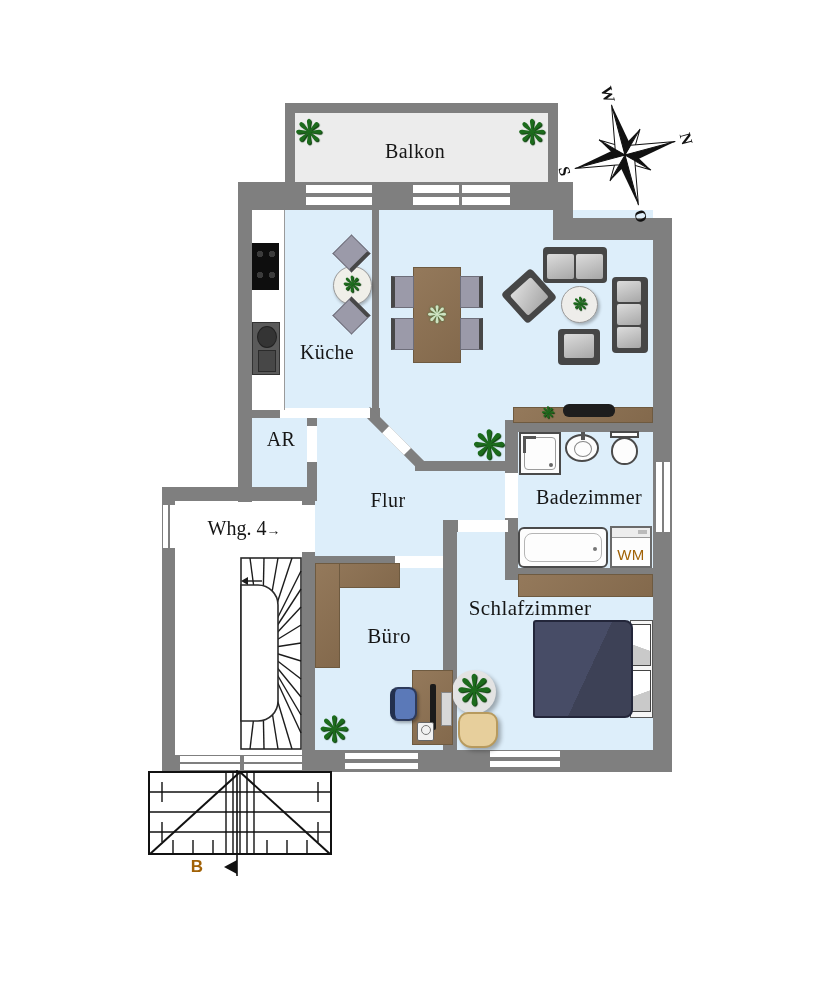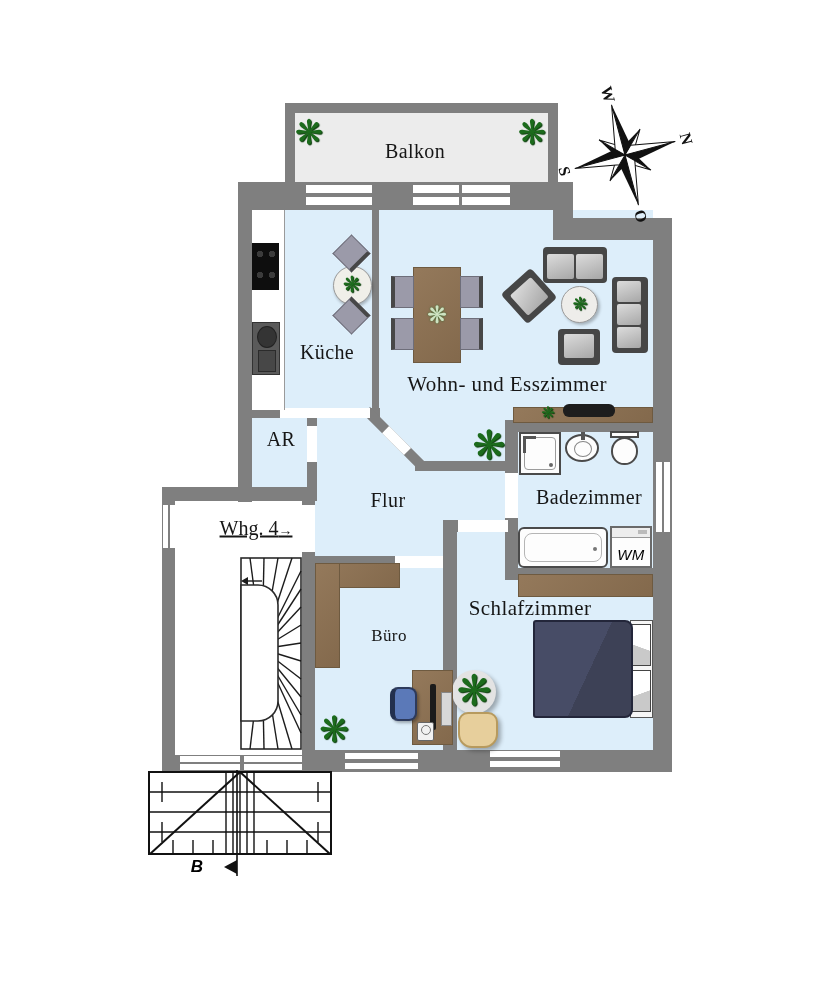--- a/index.html
+++ b/index.html
@@ -6,22 +6,22 @@
   .fp{position:relative;width:818px;height:1000px;background:#fff;overflow:hidden;
       font-family:"Liberation Serif",serif;}
   .wall{position:absolute;background:var(--wall);}
   .room{position:absolute;background:var(--room);}
   .balc{position:absolute;background:var(--balcony);}
   .gap{position:absolute;background:#fff;}
   .win-h{position:absolute;background:linear-gradient(to bottom,#fff 0 40%,var(--wall) 40% 60%,#fff 60% 100%);}
   .win-v{position:absolute;background:linear-gradient(to right,#fff 0 40%,var(--wall) 40% 60%,#fff 60% 100%);}
   .label{position:absolute;transform:translate(-50%,-50%);white-space:nowrap;color:#161616;
          font-size:20px;letter-spacing:.4px;}
-  .slabel{position:absolute;transform:translate(-50%,-50%);white-space:nowrap;color:#000000;
-          font-family:"Liberation Sans",sans-serif;font-style:italic;}
+  .slabel{position:absolute;transform:translate(-50%,-50%);white-space:nowrap;color:#a16207;
+          font-family:"Liberation Sans",sans-serif;}
   .wood{position:absolute;background:linear-gradient(135deg,#94795b,var(--wood));border:1px solid var(--wood_dark);box-sizing:border-box;}
   .plant{position:absolute;transform:translate(-50%,-50%);color:var(--plant);
          text-shadow:1px 1px 1px #0b3d0b;font-family:"DejaVu Sans",sans-serif;line-height:1;}
   .chair{position:absolute;background:var(--fabric);border:1px solid #6e6e7a;box-sizing:border-box;}
   .back-l{border-left:4px solid #474747;}
   .back-r{border-right:4px solid #474747;}
   .sofa{position:absolute;background:#464646;border-radius:4px;box-sizing:border-box;}
   .cushion{position:absolute;background:linear-gradient(160deg,#dcdcdc,#a7a7a7);border-radius:2px;}
   .whitebox{position:absolute;background:#fdfdfd;border:2px solid #4a4a4a;box-sizing:border-box;}
   .ellip{border-radius:50%;}
@@ -126,21 +126,20 @@
     <span class="cushion" style="left:6px;top:5px;width:30px;height:24px;"></span>
   </div>
   <div class="sofa" style="left:612px;top:277px;width:36px;height:76px;">
     <span class="cushion" style="left:5px;top:4px;width:24px;height:21px;"></span>
     <span class="cushion" style="left:5px;top:27px;width:24px;height:21px;"></span>
     <span class="cushion" style="left:5px;top:50px;width:24px;height:21px;"></span>
   </div>
   <div class="wood" style="left:513px;top:407px;width:140px;height:16px;"></div>
   <div style="position:absolute;left:563px;top:404px;width:52px;height:13px;background:#1d1d1d;border-radius:6px;"></div>
   <span class="plant" style="left:548px;top:413px;font-size:16px;">❋</span>
-  <div class="label" style="left:507px;top:384px;font-size:21px;">Wohn- und Esszimmer</div>
   <span class="plant" style="left:489px;top:445px;font-size:40px;">❋</span>
 
   <div class="label" style="left:281px;top:439px;">AR</div>
   <div class="label" style="left:388px;top:500px;">Flur</div>
 
   <div class="whitebox" style="left:519px;top:432px;width:42px;height:43px;">
     <span style="position:absolute;left:3px;top:3px;right:3px;bottom:3px;border:1px solid #9c9c9c;border-radius:4px;"></span>
     <span style="position:absolute;left:2px;top:2px;width:10px;height:14px;border-left:3px solid #555;border-top:3px solid #555;"></span>
     <span style="position:absolute;right:6px;bottom:6px;width:4px;height:4px;border-radius:50%;background:#666;"></span>
   </div>
@@ -178,23 +177,23 @@
   <div class="wood" style="left:315px;top:563px;width:85px;height:25px;"></div>
   <div class="wood" style="left:315px;top:563px;width:25px;height:105px;"></div>
   <div class="wood" style="left:412px;top:670px;width:41px;height:75px;"></div>
   <div style="position:absolute;left:430px;top:684px;width:6px;height:46px;background:#1b1b1b;border-radius:2px;"></div>
   <div style="position:absolute;left:441px;top:692px;width:9px;height:32px;background:#d8d8d8;border:1px solid #888;"></div>
   <div style="position:absolute;left:390px;top:687px;width:27px;height:34px;background:var(--office_chair);border:2px solid #2d3a5c;border-radius:8px;border-left:5px solid #23304e;box-sizing:border-box;box-shadow:2px 2px 3px rgba(0,0,0,.3);"></div>
   <div style="position:absolute;left:417px;top:722px;width:15px;height:17px;background:#f2f2f2;border:1px solid #666;border-radius:2px;">
     <span style="position:absolute;left:3px;top:2px;width:8px;height:8px;border-radius:50%;border:1px solid #777;"></span>
   </div>
   <span class="plant" style="left:334px;top:730px;font-size:36px;">❋</span>
-  <div class="label" style="left:389px;top:636px;font-size:17px;">Büro</div>
-
-  <div class="note" style="left:256px;top:528px;text-decoration:underline;">
+  <div class="label" style="left:389px;top:636px;font-size:21px;">Büro</div>
+
+  <div class="note" style="left:244px;top:528px;">
     <span>Whg. 4</span><span style="font-size:14px;">→</span>
   </div>
   <svg style="left:240px;top:557px;" width="62" height="193" viewBox="0 0 62 193">
     <rect x="1" y="1" width="60" height="191" fill="#fff" stroke="#2a2a2a" stroke-width="1.6"></rect>
     <g stroke="#1c1c1c" stroke-width="1.4">
       <line x1="22" y1="92" x2="10" y2="1"></line>
         <line x1="22" y1="92" x2="24" y2="1"></line>
       <line x1="22" y1="92" x2="38" y2="1"></line>
         <line x1="22" y1="92" x2="52" y2="1"></line>
       <line x1="22" y1="92" x2="61" y2="14"></line>

